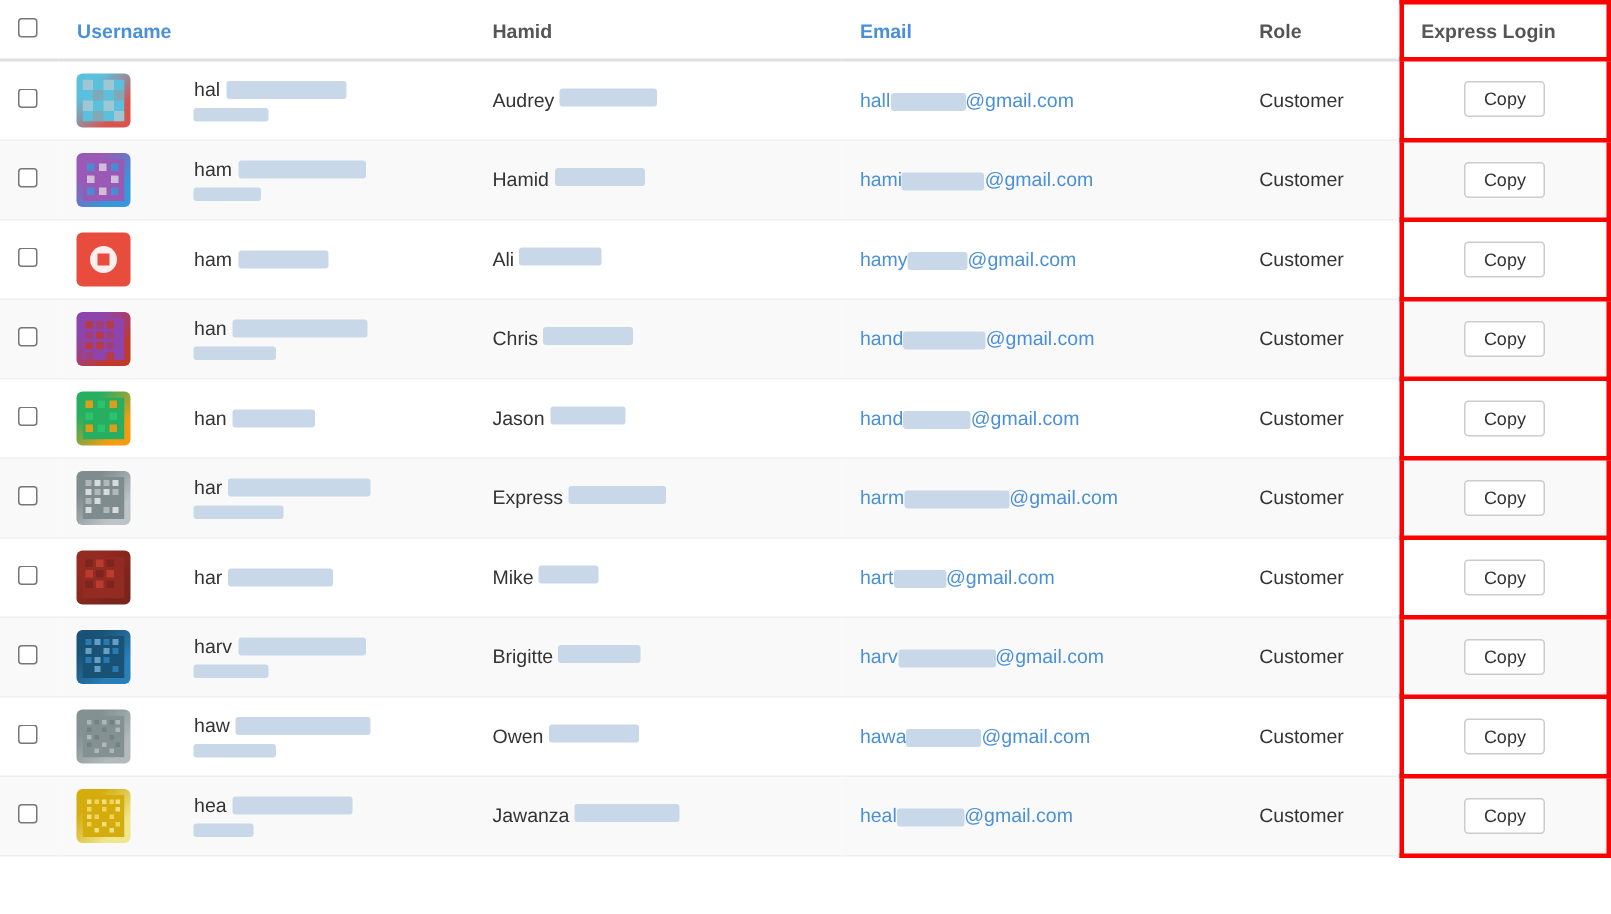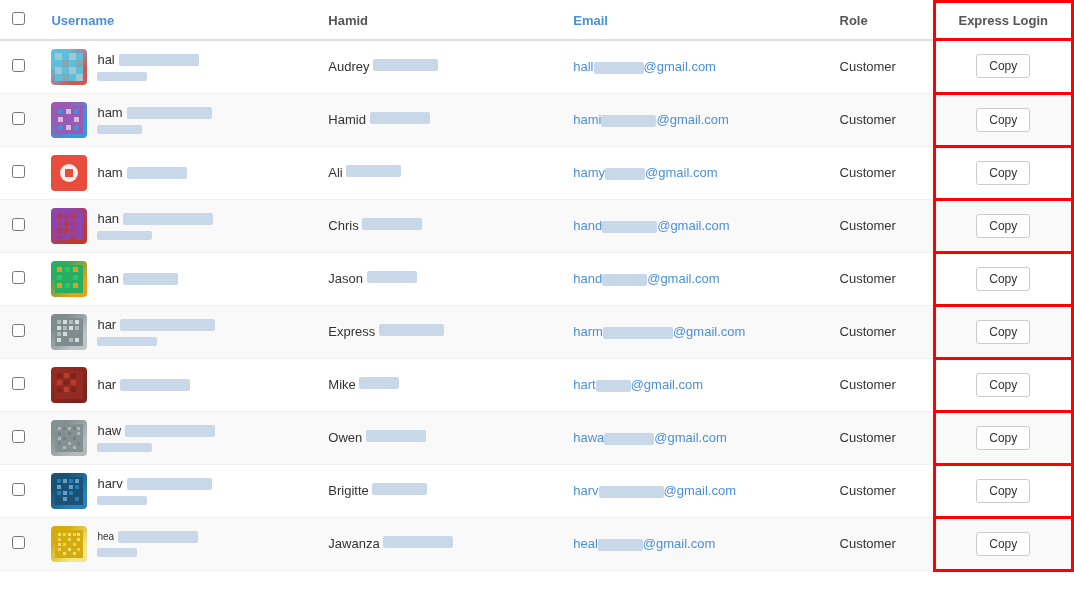--- a/index.html
+++ b/index.html
@@ -18,28 +18,28 @@
     tr:nth-child(even) { background: #f9f9f9; }
     tr:nth-child(odd) { background: #fff; }
     
     .col-checkbox { width: 30px; }
     .col-username { width: 260px; }
     .col-name { width: 230px; }
     .col-email { width: 250px; }
     .col-role { width: 100px; }
     .col-express { width: 130px; border: 3px solid red; }
     
-    th.col-express { text-align: center; }
+    th.col-express { text-align: left; }
     td.col-express { text-align: center; }
     
     .username-cell { display: flex; align-items: center; gap: 10px; }
     
     .avatar { width: 36px; height: 36px; border-radius: 4px; flex-shrink: 0; display: flex; align-items: center; justify-content: center; }
     
-    .username-text { display: flex; flex-direction: column; gap: 3px; }
+    .username-text { display: flex; flex-direction: column; gap: 3px; margin-left: 32px; }
     
     .blurred-text { display: inline-block; background: #c8d8e8; border-radius: 2px; height: 12px; vertical-align: middle; }
     
     .email-link { color: #4a90d9; text-decoration: none; }
     
     .copy-btn {
       padding: 4px 12px;
       background: #fff;
       border: 1px solid #ccc;
       border-radius: 3px;
@@ -408,20 +408,68 @@
     <td class="col-express">
       <button class="copy-btn">Copy</button>
     </td>
   </tr>
         <tr>
     <td class="col-checkbox">
       <input type="checkbox" style="">
     </td>
     <td class="col-username">
       <div class="username-cell">
+        <div class="avatar avatar-harv">
+          <svg viewBox="0 0 28 28" xmlns="http://www.w3.org/2000/svg">
+      <rect width="28" height="28" fill="#1a5276"></rect>
+      <rect x="2" y="2" width="4" height="4" fill="#2980b9" opacity="0.9"></rect>
+      <rect x="8" y="2" width="4" height="4" fill="#85c1e9" opacity="0.7"></rect>
+      <rect x="14" y="2" width="4" height="4" fill="#2980b9" opacity="0.9"></rect>
+      <rect x="20" y="2" width="4" height="4" fill="#85c1e9" opacity="0.7"></rect>
+      <rect x="2" y="8" width="4" height="4" fill="#85c1e9" opacity="0.7"></rect>
+      <rect x="14" y="8" width="4" height="4" fill="#85c1e9" opacity="0.7"></rect>
+      <rect x="20" y="8" width="4" height="4" fill="#2980b9" opacity="0.9"></rect>
+      <rect x="2" y="14" width="4" height="4" fill="#2980b9" opacity="0.9"></rect>
+      <rect x="8" y="14" width="4" height="4" fill="#85c1e9" opacity="0.7"></rect>
+      <rect x="14" y="14" width="4" height="4" fill="#2980b9" opacity="0.9"></rect>
+      <rect x="20" y="20" width="4" height="4" fill="#2980b9" opacity="0.9"></rect>
+      <rect x="8" y="20" width="4" height="4" fill="#85c1e9" opacity="0.7"></rect>
+    </svg>
+        </div>
+        <div class="username-text">
+          <div style="display:flex;align-items:center;gap:4px;">
+            <span style="font-size:13px;color:#333;">harv</span>
+            <span class="blurred-text" style="width:85px;"></span>
+          </div>
+          <span class="blurred-text" style="width:50px;height:9px;margin-top:2px;"></span>
+        </div>
+      </div>
+    </td>
+    <td class="col-name">
+      <span>Brigitte </span>
+      <span class="name-blurred" style="width:55px;"></span>
+    </td>
+    <td class="col-email">
+      <a href="#" class="email-link">
+        <span>harv</span><span class="email-blurred" style="width:65px;"></span><span>@gmail.com</span>
+      </a>
+    </td>
+    <td class="col-role">
+      <span>Customer</span>
+    </td>
+    <td class="col-express">
+      <button class="copy-btn">Copy</button>
+    </td>
+  </tr>
+        <tr>
+    <td class="col-checkbox">
+      <input type="checkbox" style="">
+    </td>
+    <td class="col-username">
+      <div class="username-cell">
         <div class="avatar avatar-haw">
           <svg viewBox="0 0 28 28" xmlns="http://www.w3.org/2000/svg">
       <rect width="28" height="28" fill="#839192"></rect>
       <rect x="3" y="3" width="3" height="3" fill="#b2babb" opacity="0.9"></rect>
       <rect x="8" y="3" width="3" height="3" fill="#717d7e" opacity="0.8"></rect>
       <rect x="13" y="3" width="3" height="3" fill="#b2babb" opacity="0.9"></rect>
       <rect x="18" y="3" width="3" height="3" fill="#717d7e" opacity="0.8"></rect>
       <rect x="22" y="3" width="3" height="3" fill="#b2babb" opacity="0.9"></rect>
       <rect x="3" y="8" width="3" height="3" fill="#717d7e" opacity="0.8"></rect>
       <rect x="13" y="8" width="3" height="3" fill="#717d7e" opacity="0.8"></rect>
@@ -460,68 +508,20 @@
     <td class="col-express">
       <button class="copy-btn">Copy</button>
     </td>
   </tr>
         <tr>
     <td class="col-checkbox">
       <input type="checkbox" style="">
     </td>
     <td class="col-username">
       <div class="username-cell">
-        <div class="avatar avatar-harv">
-          <svg viewBox="0 0 28 28" xmlns="http://www.w3.org/2000/svg">
-      <rect width="28" height="28" fill="#1a5276"></rect>
-      <rect x="2" y="2" width="4" height="4" fill="#2980b9" opacity="0.9"></rect>
-      <rect x="8" y="2" width="4" height="4" fill="#85c1e9" opacity="0.7"></rect>
-      <rect x="14" y="2" width="4" height="4" fill="#2980b9" opacity="0.9"></rect>
-      <rect x="20" y="2" width="4" height="4" fill="#85c1e9" opacity="0.7"></rect>
-      <rect x="2" y="8" width="4" height="4" fill="#85c1e9" opacity="0.7"></rect>
-      <rect x="14" y="8" width="4" height="4" fill="#85c1e9" opacity="0.7"></rect>
-      <rect x="20" y="8" width="4" height="4" fill="#2980b9" opacity="0.9"></rect>
-      <rect x="2" y="14" width="4" height="4" fill="#2980b9" opacity="0.9"></rect>
-      <rect x="8" y="14" width="4" height="4" fill="#85c1e9" opacity="0.7"></rect>
-      <rect x="14" y="14" width="4" height="4" fill="#2980b9" opacity="0.9"></rect>
-      <rect x="20" y="20" width="4" height="4" fill="#2980b9" opacity="0.9"></rect>
-      <rect x="8" y="20" width="4" height="4" fill="#85c1e9" opacity="0.7"></rect>
-    </svg>
-        </div>
-        <div class="username-text">
-          <div style="display:flex;align-items:center;gap:4px;">
-            <span style="font-size:13px;color:#333;">harv</span>
-            <span class="blurred-text" style="width:85px;"></span>
-          </div>
-          <span class="blurred-text" style="width:50px;height:9px;margin-top:2px;"></span>
-        </div>
-      </div>
-    </td>
-    <td class="col-name">
-      <span>Brigitte </span>
-      <span class="name-blurred" style="width:55px;"></span>
-    </td>
-    <td class="col-email">
-      <a href="#" class="email-link">
-        <span>harv</span><span class="email-blurred" style="width:65px;"></span><span>@gmail.com</span>
-      </a>
-    </td>
-    <td class="col-role">
-      <span>Customer</span>
-    </td>
-    <td class="col-express">
-      <button class="copy-btn">Copy</button>
-    </td>
-  </tr>
-        <tr>
-    <td class="col-checkbox">
-      <input type="checkbox" style="">
-    </td>
-    <td class="col-username">
-      <div class="username-cell">
         <div class="avatar avatar-hea">
           <svg viewBox="0 0 28 28" xmlns="http://www.w3.org/2000/svg">
       <rect width="28" height="28" fill="#d4ac0d"></rect>
       <rect x="3" y="3" width="3" height="3" fill="#f0e68c" opacity="0.9"></rect>
       <rect x="8" y="3" width="3" height="3" fill="#f7dc6f" opacity="0.8"></rect>
       <rect x="13" y="3" width="3" height="3" fill="#f0e68c" opacity="0.9"></rect>
       <rect x="18" y="3" width="3" height="3" fill="#f7dc6f" opacity="0.8"></rect>
       <rect x="22" y="3" width="3" height="3" fill="#f0e68c" opacity="0.9"></rect>
       <rect x="3" y="8" width="3" height="3" fill="#f7dc6f" opacity="0.8"></rect>
       <rect x="13" y="8" width="3" height="3" fill="#f7dc6f" opacity="0.8"></rect>
@@ -531,21 +531,21 @@
       <rect x="18" y="13" width="3" height="3" fill="#f7dc6f" opacity="0.8"></rect>
       <rect x="3" y="18" width="3" height="3" fill="#f7dc6f" opacity="0.8"></rect>
       <rect x="13" y="18" width="3" height="3" fill="#f0e68c" opacity="0.9"></rect>
       <rect x="22" y="18" width="3" height="3" fill="#f7dc6f" opacity="0.8"></rect>
       <rect x="8" y="22" width="3" height="3" fill="#f0e68c" opacity="0.9"></rect>
       <rect x="18" y="22" width="3" height="3" fill="#f0e68c" opacity="0.9"></rect>
     </svg>
         </div>
         <div class="username-text">
           <div style="display:flex;align-items:center;gap:4px;">
-            <span style="font-size:10px;color:#333;">hea</span>
+            <span style="font-size:13px;color:#333;">hea</span>
             <span class="blurred-text" style="width:80px;"></span>
           </div>
           <span class="blurred-text" style="width:40px;height:9px;margin-top:2px;"></span>
         </div>
       </div>
     </td>
     <td class="col-name">
       <span>Jawanza </span>
       <span class="name-blurred" style="width:70px;"></span>
     </td>

